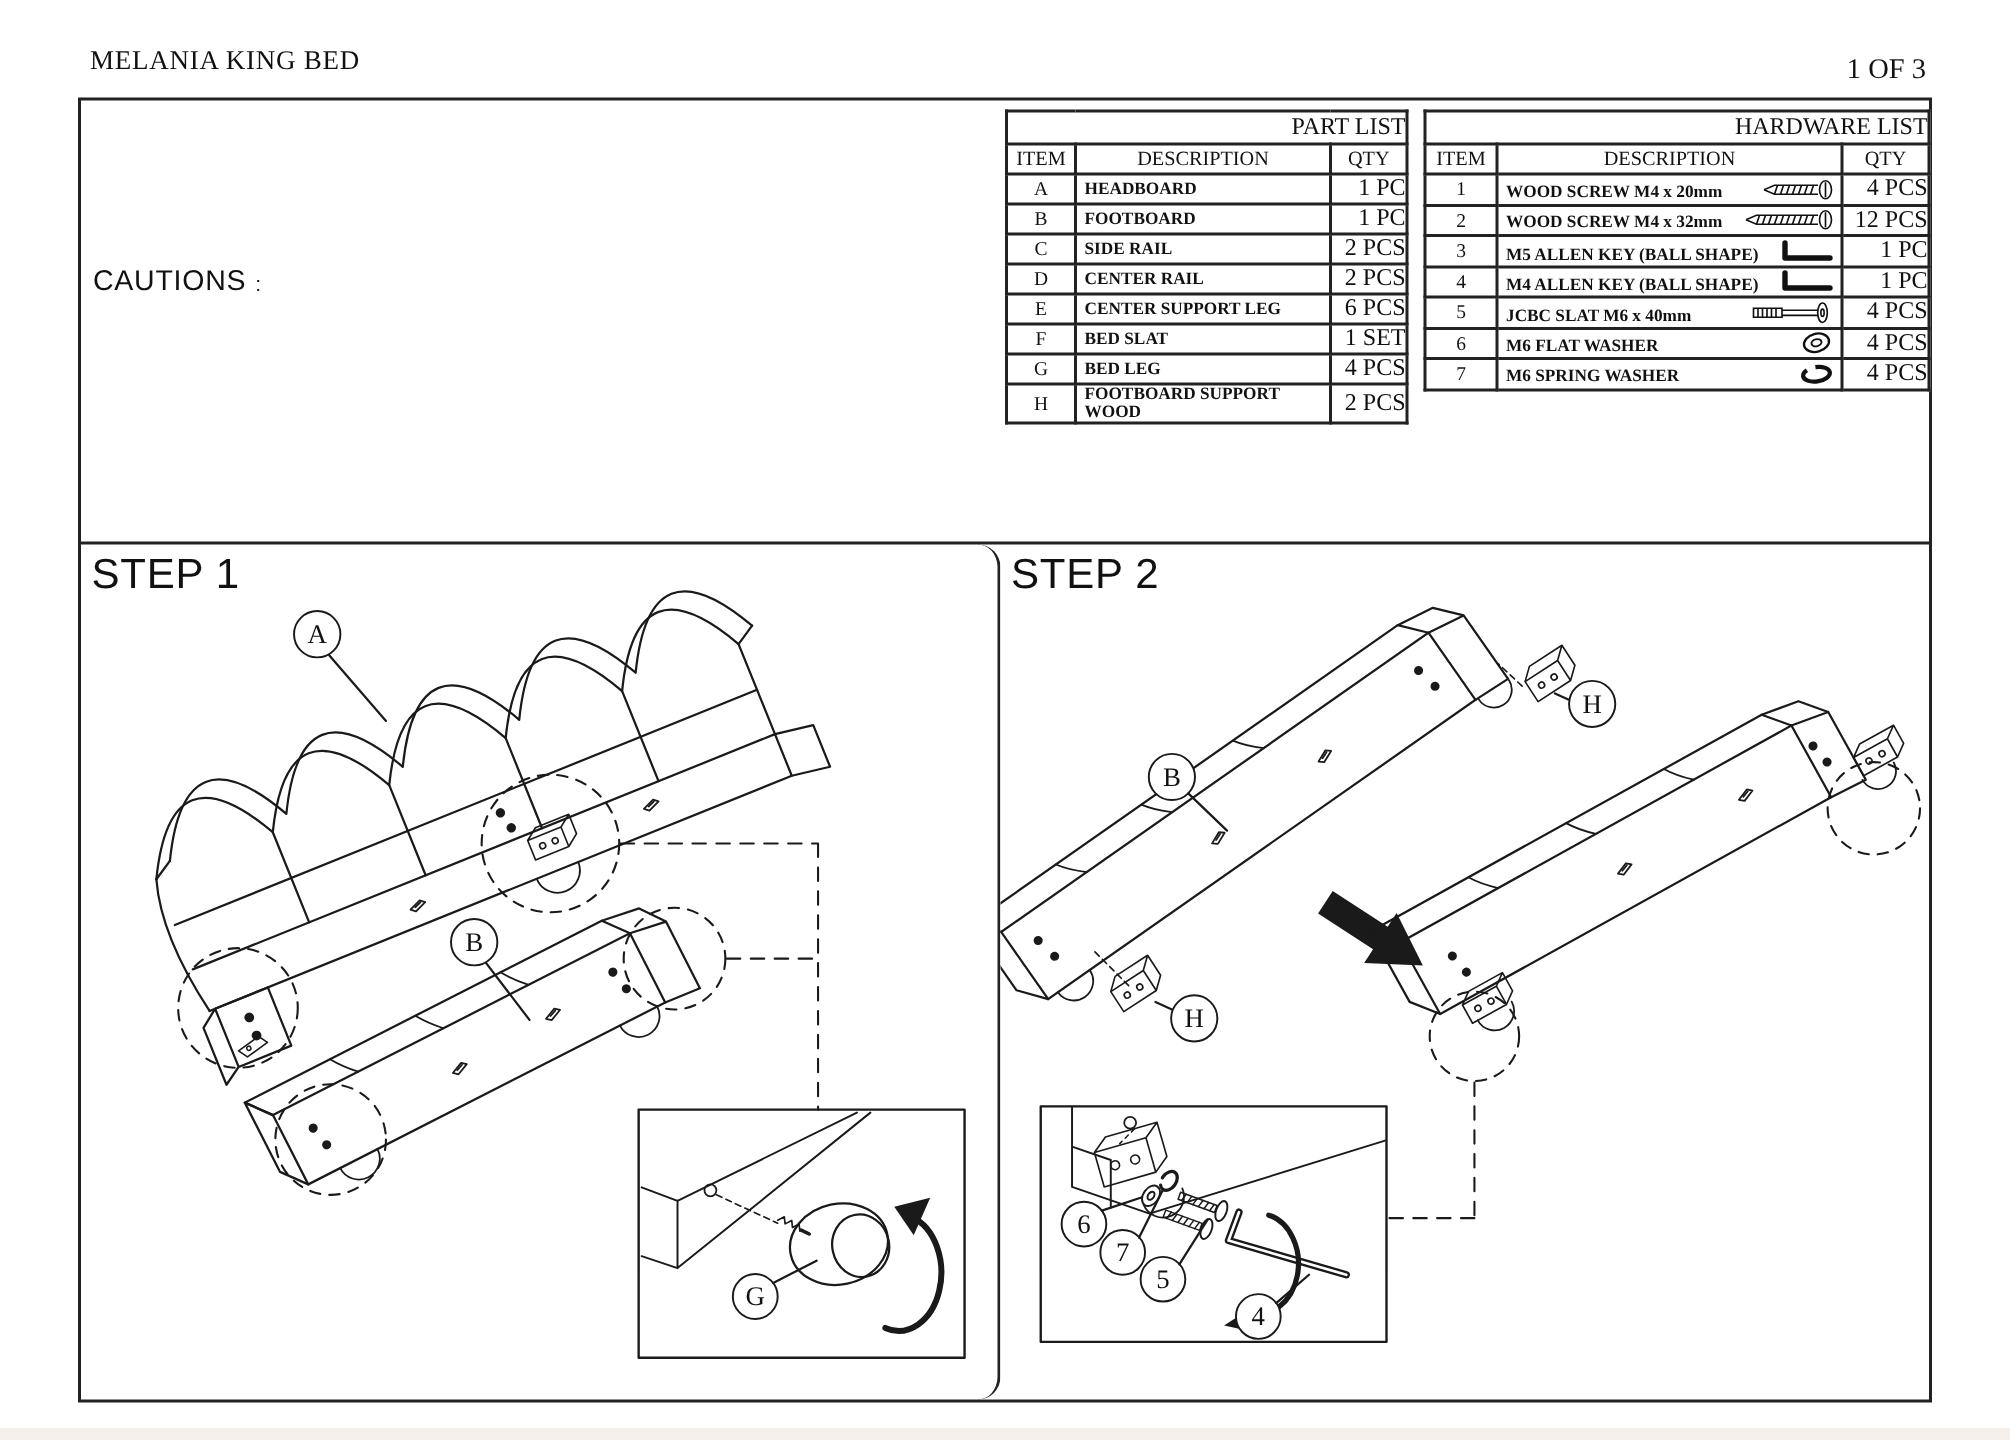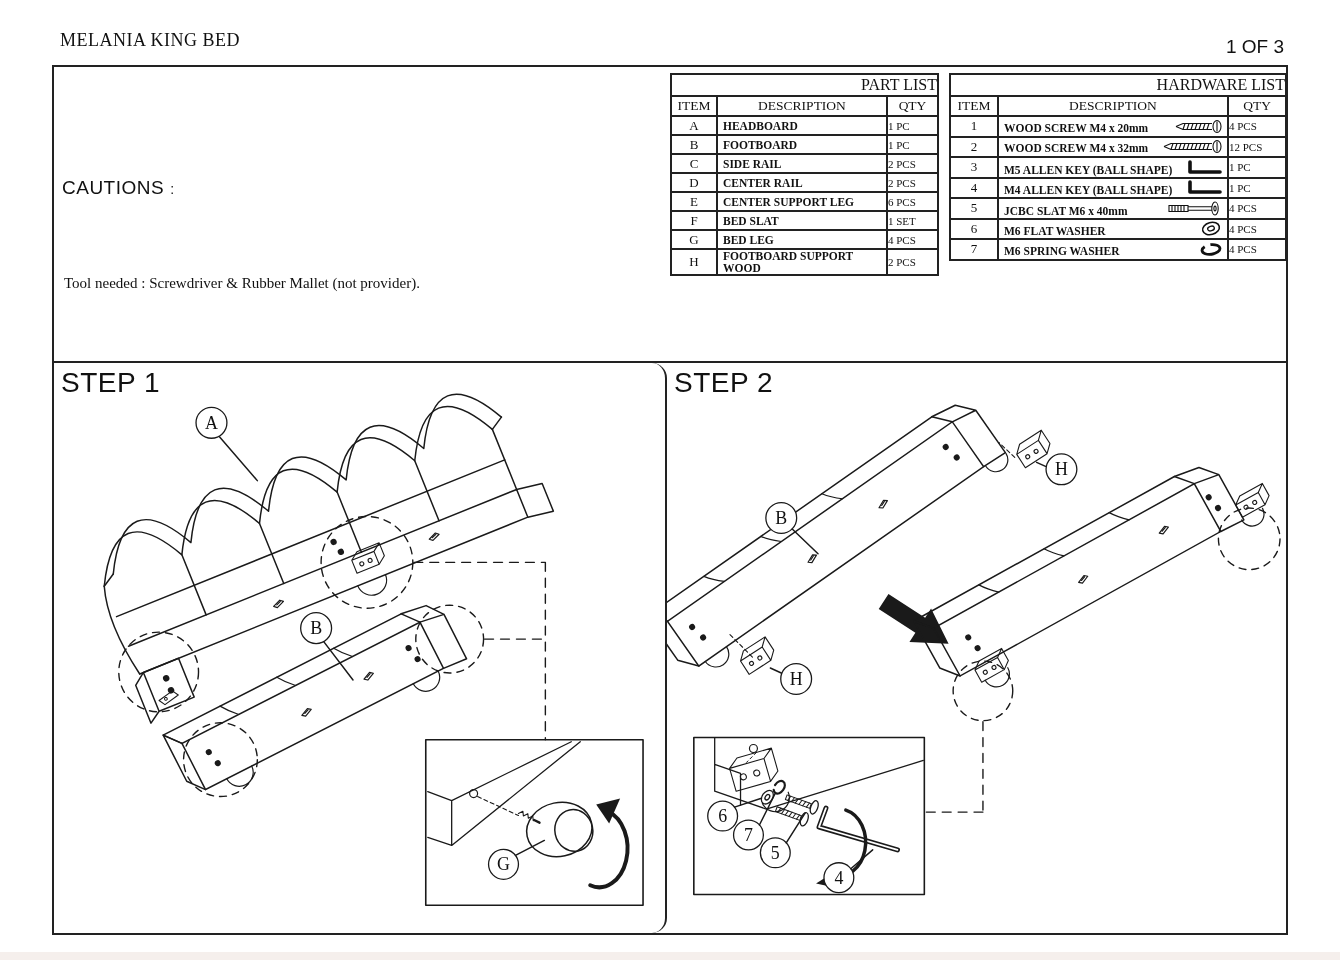--- a/index.html
+++ b/index.html
@@ -4,21 +4,21 @@
 <style>
   * { margin:0; padding:0; box-sizing:border-box; }
   html,body { background:#ffffff; }
   .page { position:relative; width:1340px; height:960px; background:#fff; overflow:hidden;
           font-family:"Liberation Sans", sans-serif; color:#111; }
   
   .hdr-product { position:absolute; left:60px; top:30px; font-family:"Liberation Serif", serif;
                  font-size:18px; letter-spacing:0.5px; }
   .hdr-title   { position:absolute; left:0; right:0; top:25px; text-align:center;
                  font-size:35px; letter-spacing:0.5px; }
-  .hdr-page    { position:absolute; right:56px; top:36px; font-family:Liberation Sans, sans-serif;
+  .hdr-page    { position:absolute; right:56px; top:36px; font-family:Liberation Serif, serif;
                  font-size:19px; }
   
   .doc { position:absolute; left:52px; top:65px; width:1236px; height:870px;
          border:2px solid #222; }
   .top-section { position:relative; width:100%; height:296px; border-bottom:2px solid #222; }
   .intro { position:absolute; left:8px; top:3px; font-size:16.5px; line-height:1.56; white-space:nowrap; }
   .cautions { position:absolute; left:8px; top:110px; display:flex; align-items:flex-start; }
   .cautions .c-label { font-size:19px; letter-spacing:0.5px; }
   .cautions .c-colon { font-size:14px; margin:4px 6px 0 6px; }
   .cautions .c-items { font-size:12.4px; line-height:1.75; margin-top:3px; white-space:nowrap; }
@@ -27,21 +27,21 @@
   
   table { border-collapse:collapse; table-layout:fixed; background:#fff; }
   .ptable { position:absolute; left:616px; top:6px; width:267px; }
   .htable { position:absolute; left:895px; top:6px; width:336px; }
   th, td { border:2px solid #222; font-family:"Liberation Serif", serif; overflow:hidden; }
   .t-title { font-size:16px; font-weight:normal; text-align:right; height:22px; }
   .t-head  { font-size:13.5px; font-weight:normal; text-align:center; height:20px; }
   .ptable td { height:19px; } .htable td { height:20.5px; }
   td.c-item { text-align:center; font-size:13px; }
   td.c-desc { font-size:11.5px; font-weight:bold; padding-left:5px; }
-  td.c-qty  { text-align:left; font-size:11px; }
+  td.c-qty  { text-align:right; font-size:16px; }
   .desc-flex { display:flex; align-items:flex-end; justify-content:space-between; padding-right:3px; }
   .hw-icon { display:inline-flex; align-items:center; }
   
   .steps { display:flex; width:100%; height:570px; }
   .step-panel { position:relative; height:100%;border-radius:15px; }
   .step-1 { width:613px; border-right:2px solid #222; }
   .step-2 { flex:1; }
   .step-label { position:absolute; left:7px; top:4px; font-size:28px; letter-spacing:0.5px; z-index:2; }
   .step-svg { position:absolute; inset:0; }
   svg text.balloon-t { font-family:"Liberation Serif", serif; font-size:18px; }
@@ -70,21 +70,20 @@
       <div class="cautions">
         <div class="c-label">CAUTIONS</div>
         <div class="c-colon">:</div>
         <div class="c-items">
             <div></div>
             <div></div>
             <div></div>
           </div>
       </div>
 
-      <div class="tools">Tool needed : Screwdriver &amp; Rubber Mallet (not provider).</div>
 
       <table class="ptable">
         <colgroup>
             <col style="width:46px">
             <col style="width:170px">
             <col style="width:51px">
           </colgroup>
         <thead>
           <tr>
               <th class="t-title" colspan="3">PART LIST</th>

